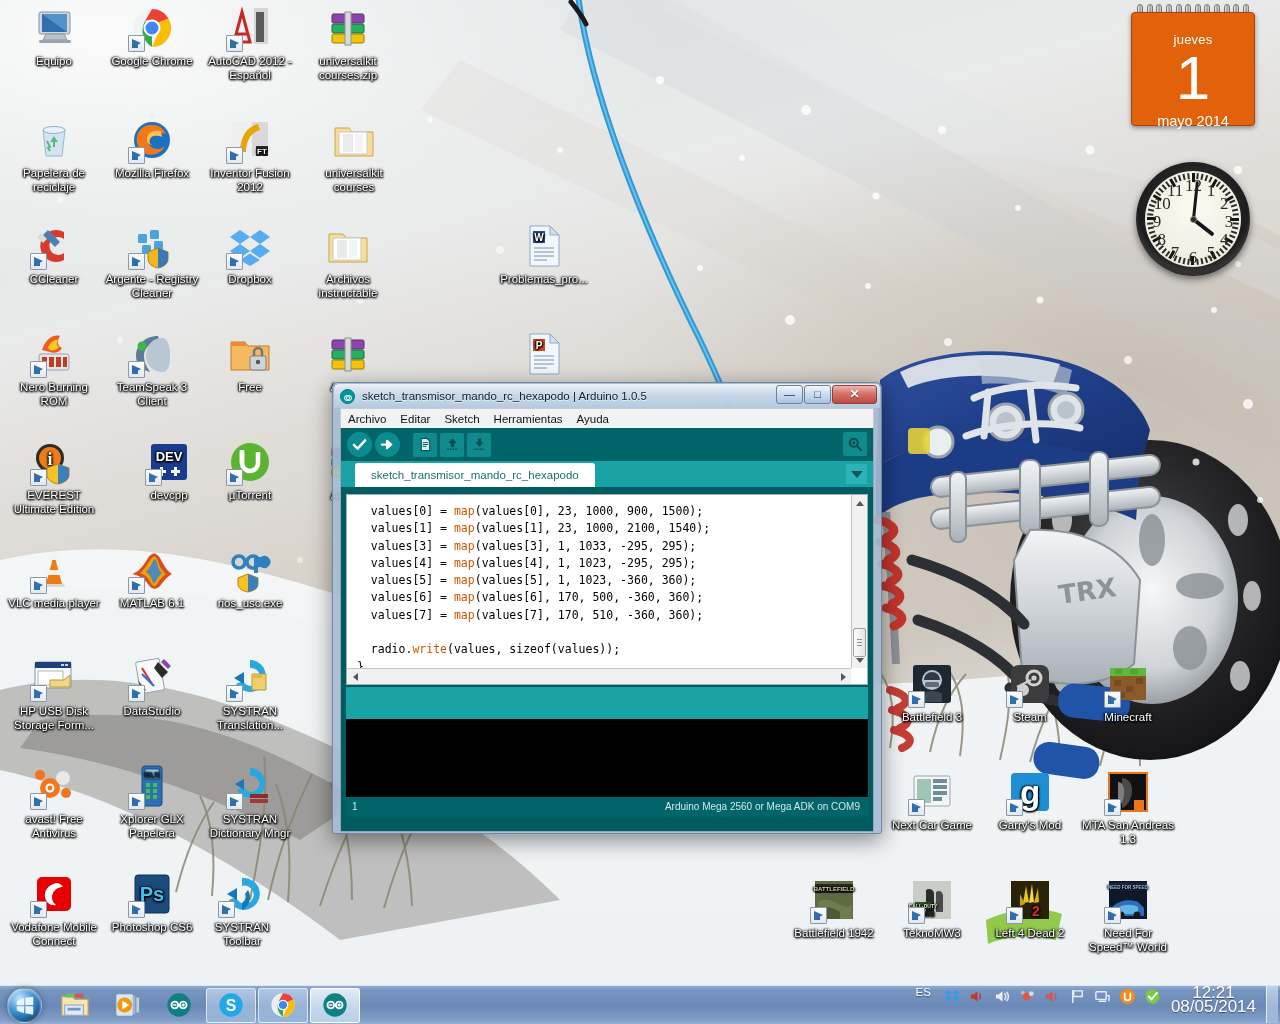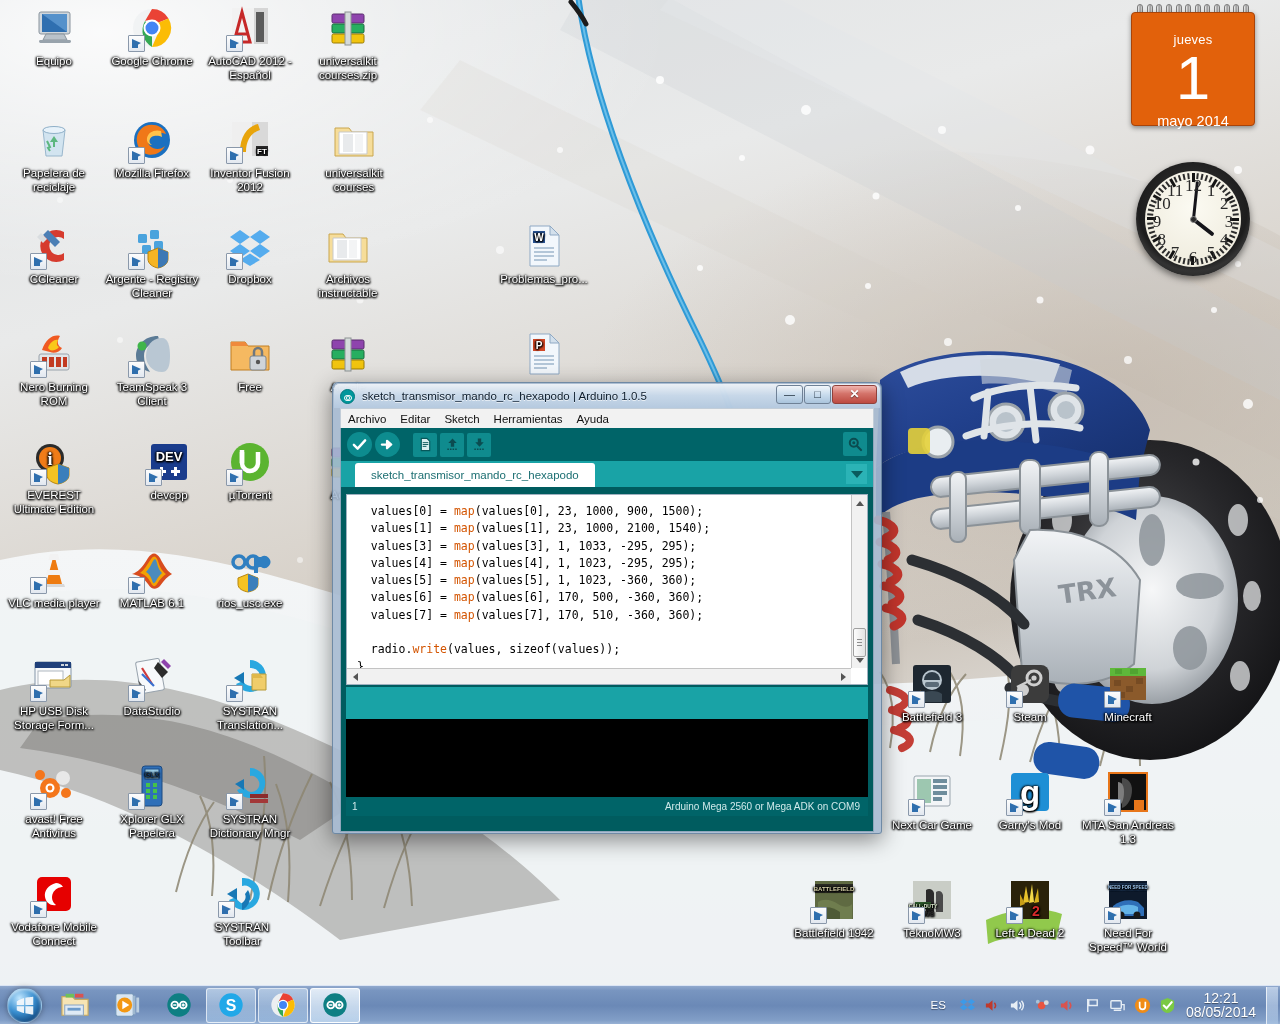--- a/index.html
+++ b/index.html
@@ -197,25 +197,25 @@
     background:radial-gradient(circle at 35% 28%,#bfe6ff,#3a8fd0 45%,#10477f 80%,#0a2d56);
     border:1px solid rgba(255,255,255,.45);
     box-shadow:0 0 6px rgba(0,0,0,.35), inset 0 1px 3px rgba(255,255,255,.6);
     position:relative; }
   .tb-item{ width:50px;height:35px; margin-left:2px; position:relative;
     display:flex;align-items:center;justify-content:center; cursor:pointer; }
   .tb-item.win{ background:linear-gradient(180deg,rgba(222,238,252,.55),rgba(170,204,238,.45));
     border:1px solid rgba(255,255,255,.65); border-radius:3px; }
   .tb-item.win.active{ background:linear-gradient(180deg,rgba(244,250,255,.85),rgba(205,228,248,.7));
     border:1px solid rgba(255,255,255,.9); }
-  #tray{ margin-left:auto; display:flex; align-items:center; height:39px; padding-right:2px; }
+  #tray{ margin-left:auto; display:flex; height:39px; padding-right:2px; }
   #tray .lang{ color:#fff; font-size:11.5px; padding:0 9px; text-shadow:0 1px 1px rgba(0,0,0,.45); }
   .tray-icon{ width:21px;height:21px; margin:0 2px; display:flex;align-items:center;justify-content:center;
     cursor:pointer; }
-  #clockzone{ padding:0 8px 0 6px; color:#fff; font-size:14px; line-height:14px;
+  #clockzone{ padding:0 8px 0 6px; color:#fff; font-size:17px; line-height:14px;
     text-align:center; text-shadow:0 1px 1px rgba(0,0,0,.45); cursor:default; }
   #showdesktop{ width:12px; height:37px; margin-left:2px;
     background:linear-gradient(180deg,rgba(226,238,252,.6),rgba(176,202,232,.55));
     border-left:1px solid rgba(255,255,255,.7); cursor:pointer; }
 </style>
 </head>
 <body>
 
 <svg id="wallpaper" viewBox="0 0 1280 1024" preserveAspectRatio="none">
   <defs>
@@ -837,20 +837,30 @@
     <div class="dicon" style="left: 6px; top: 870px;">
       <span class="glyph">
         <svg viewBox="0 0 48 48">
           <rect x="7" y="7" width="34" height="34" rx="5" fill="#e60000"></rect>
           <path d="M26 13 C18 15 14 21 15 27 C16 33 21 36 26 35 C22 32 21 27 23 23 C25 19 29 17 33 17 C31 14 29 13 26 13 Z" fill="#fff"></path>
         </svg>
         <span class="shortcut-arrow"></span>
       </span>
       <span class="lbl">Vodafone Mobile Connect</span>
     </div>
+    <div class="dicon" style="left: 104px; top: 870px;">
+      <span class="glyph">
+        <svg viewBox="0 0 48 48">
+          <rect x="7" y="5" width="34" height="38" rx="3" fill="#1a4b7c" stroke="#0d3258"></rect>
+          <text x="24" y="31" font-family="Liberation Sans, sans-serif" font-size="20" font-weight="bold" fill="#3fc0f0" text-anchor="middle">Ps</text>
+        </svg>
+        <span class="shortcut-arrow"></span>
+      </span>
+      <span class="lbl">Photoshop CS6</span>
+    </div>
     <div class="dicon" style="left: 194px; top: 870px;">
       <span class="glyph">
         <svg viewBox="0 0 48 48">
           <path d="M24 8 A16 16 0 1 1 11 30 L18 27 A9 9 0 1 0 24 16 Z" fill="#29a8e0"></path>
           <path d="M9 24 L19 18 L19 30 Z" fill="#1778b5"></path>
           <path d="M30 20 A14 14 0 0 1 24 40 L24 33 A7 7 0 0 0 27 24 Z" fill="#1778b5"></path>
         </svg>
         <span class="shortcut-arrow"></span>
       </span>
       <span class="lbl">SYSTRAN Toolbar</span>

